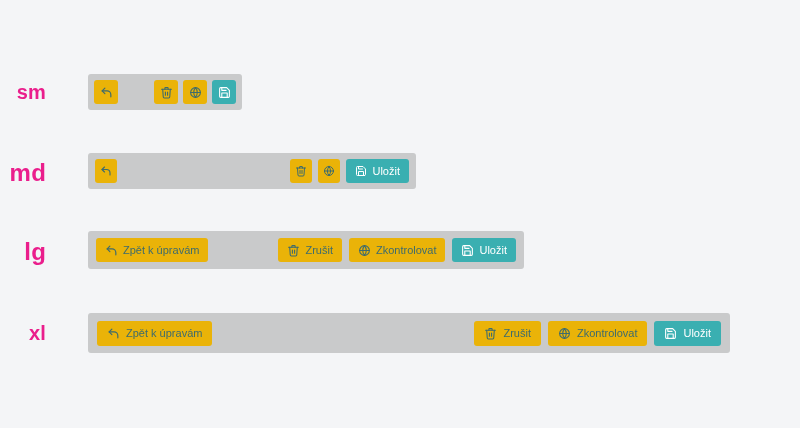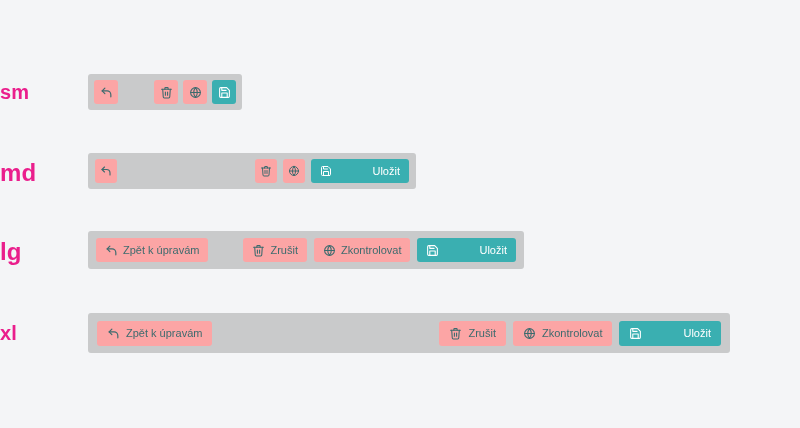--- a/index.html
+++ b/index.html
@@ -26,20 +26,21 @@
   .variant-row {
     position: absolute;
     left: 0;
     display: flex;
     align-items: center;
   }
 
   .size-label {
     position: absolute;
     width: 46px;
+    text-align: right;
     color: #ea1e8c;
     font-weight: bold;
     letter-spacing: 0.2px;
     line-height: 1;
   }
 
   .toolbar {
     position: absolute;
     background: #c9cacb;
     border-radius: 3px;
@@ -68,27 +69,26 @@
     box-sizing: border-box;
     border: none;
     border-radius: 3px;
     cursor: pointer;
     white-space: nowrap;
     font-family: "Liberation Sans", sans-serif;
     line-height: 1;
     padding: 0;
   }
   .btn-secondary {
-    background: #fca5a5;
+    background: #eab308;
     color: #3d6b6e;
   }
   .btn-primary {
     background: #3aafb1;
     color: #ffffff;
-    gap: 35px;
   }
   .btn .ico {
     display: inline-flex;
     align-items: center;
     justify-content: center;
     flex: 0 0 auto;
   }
   .btn .lbl {
     display: inline-block;
   }

